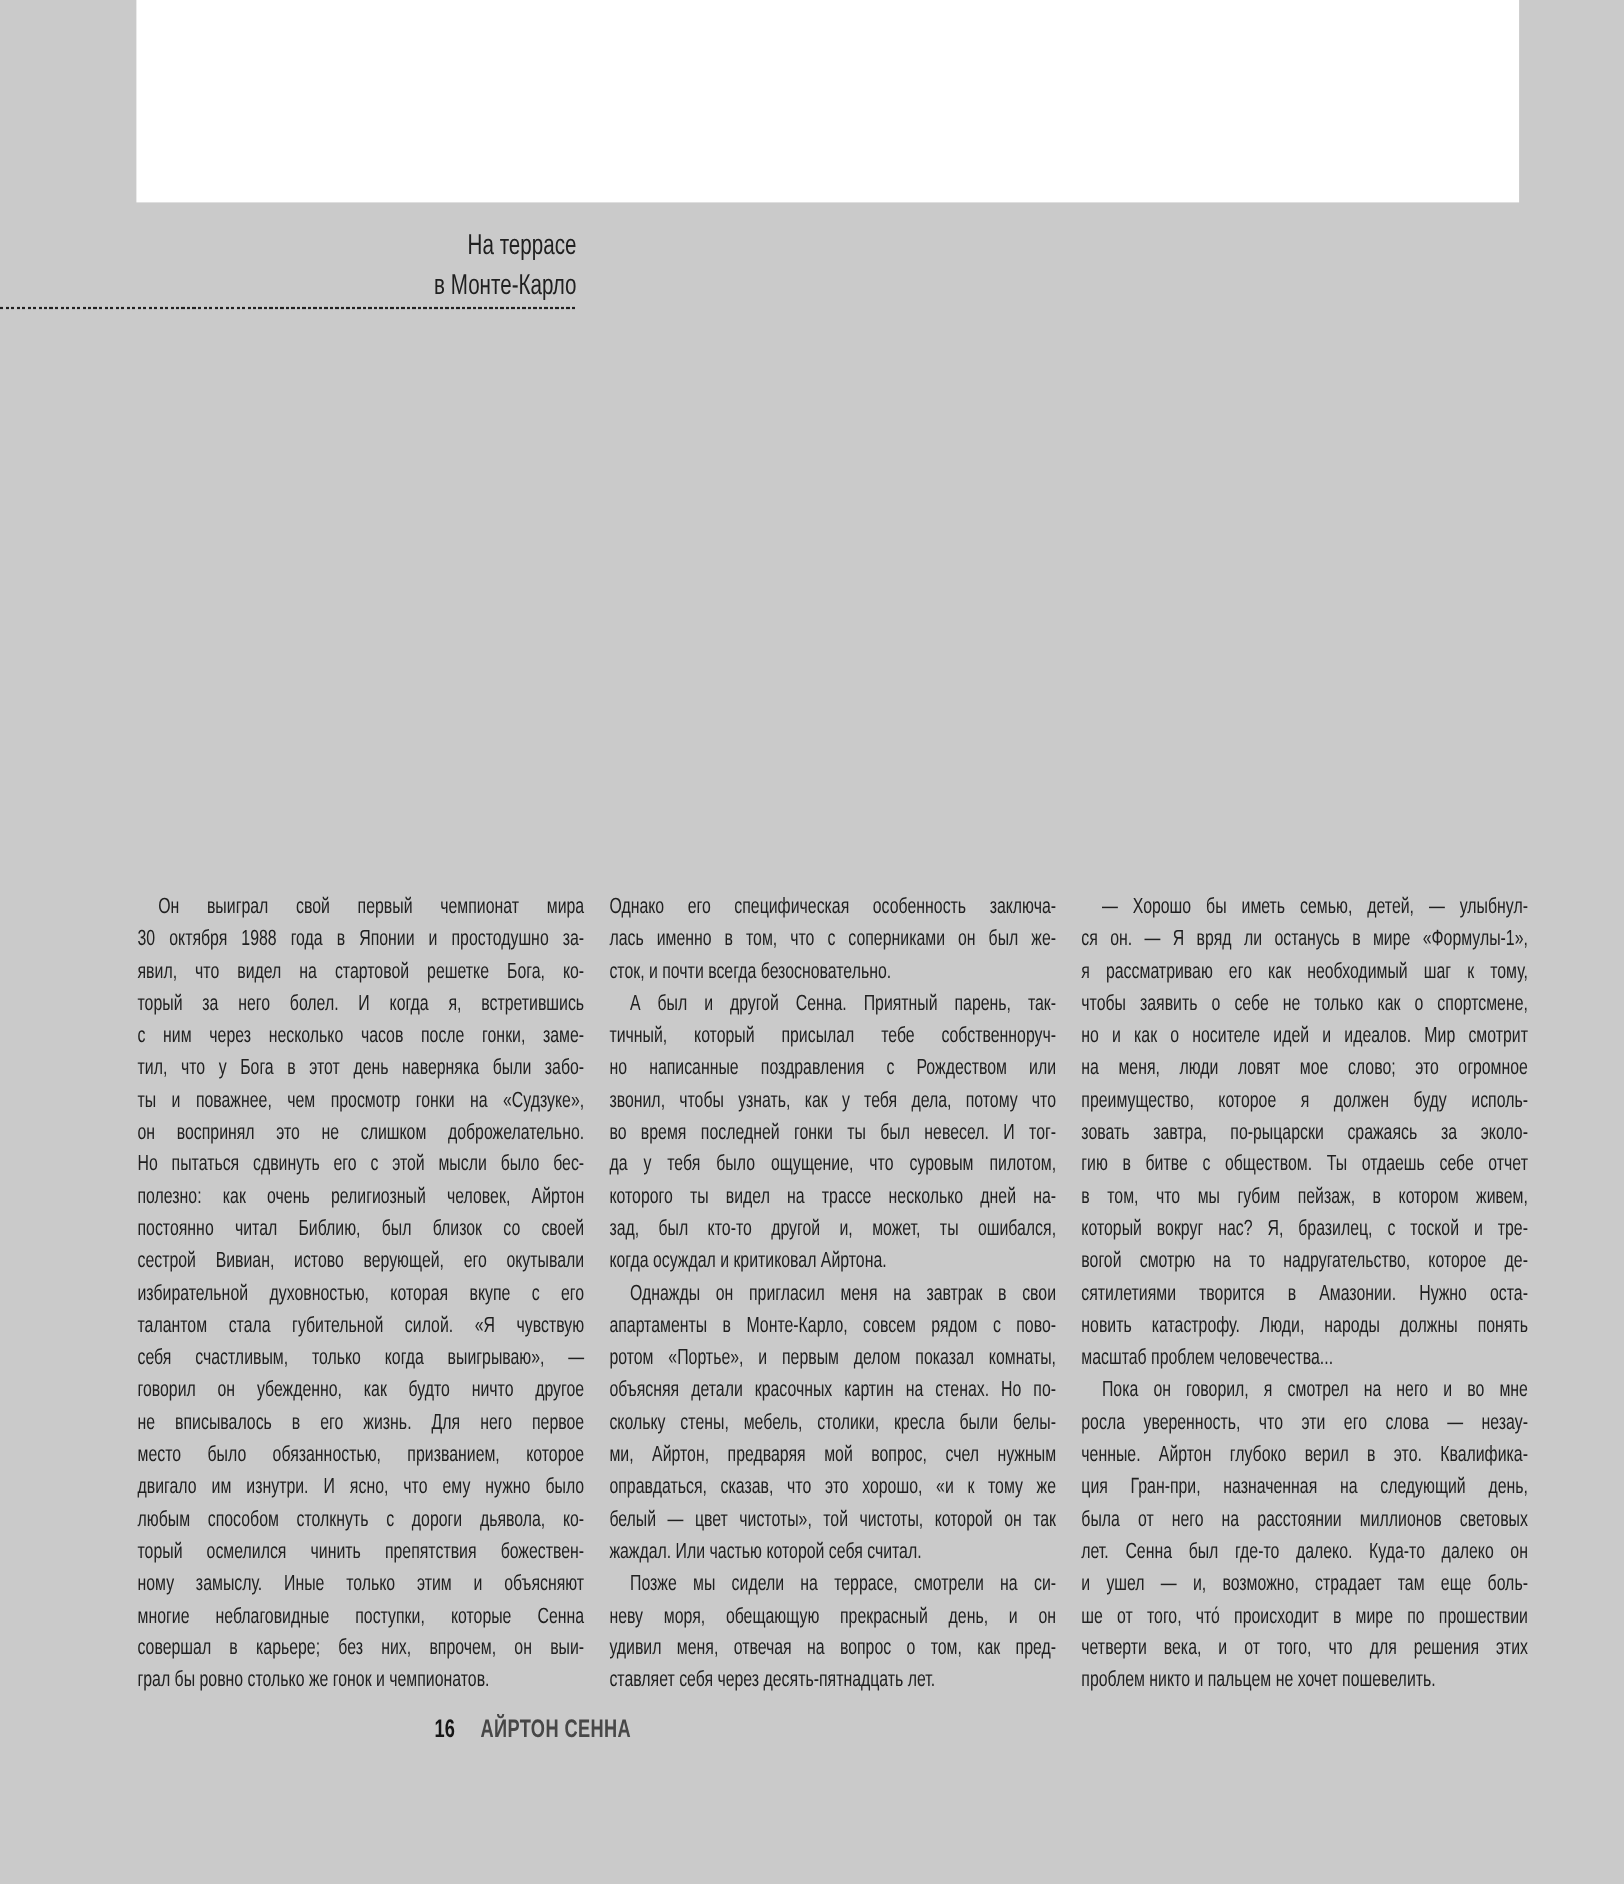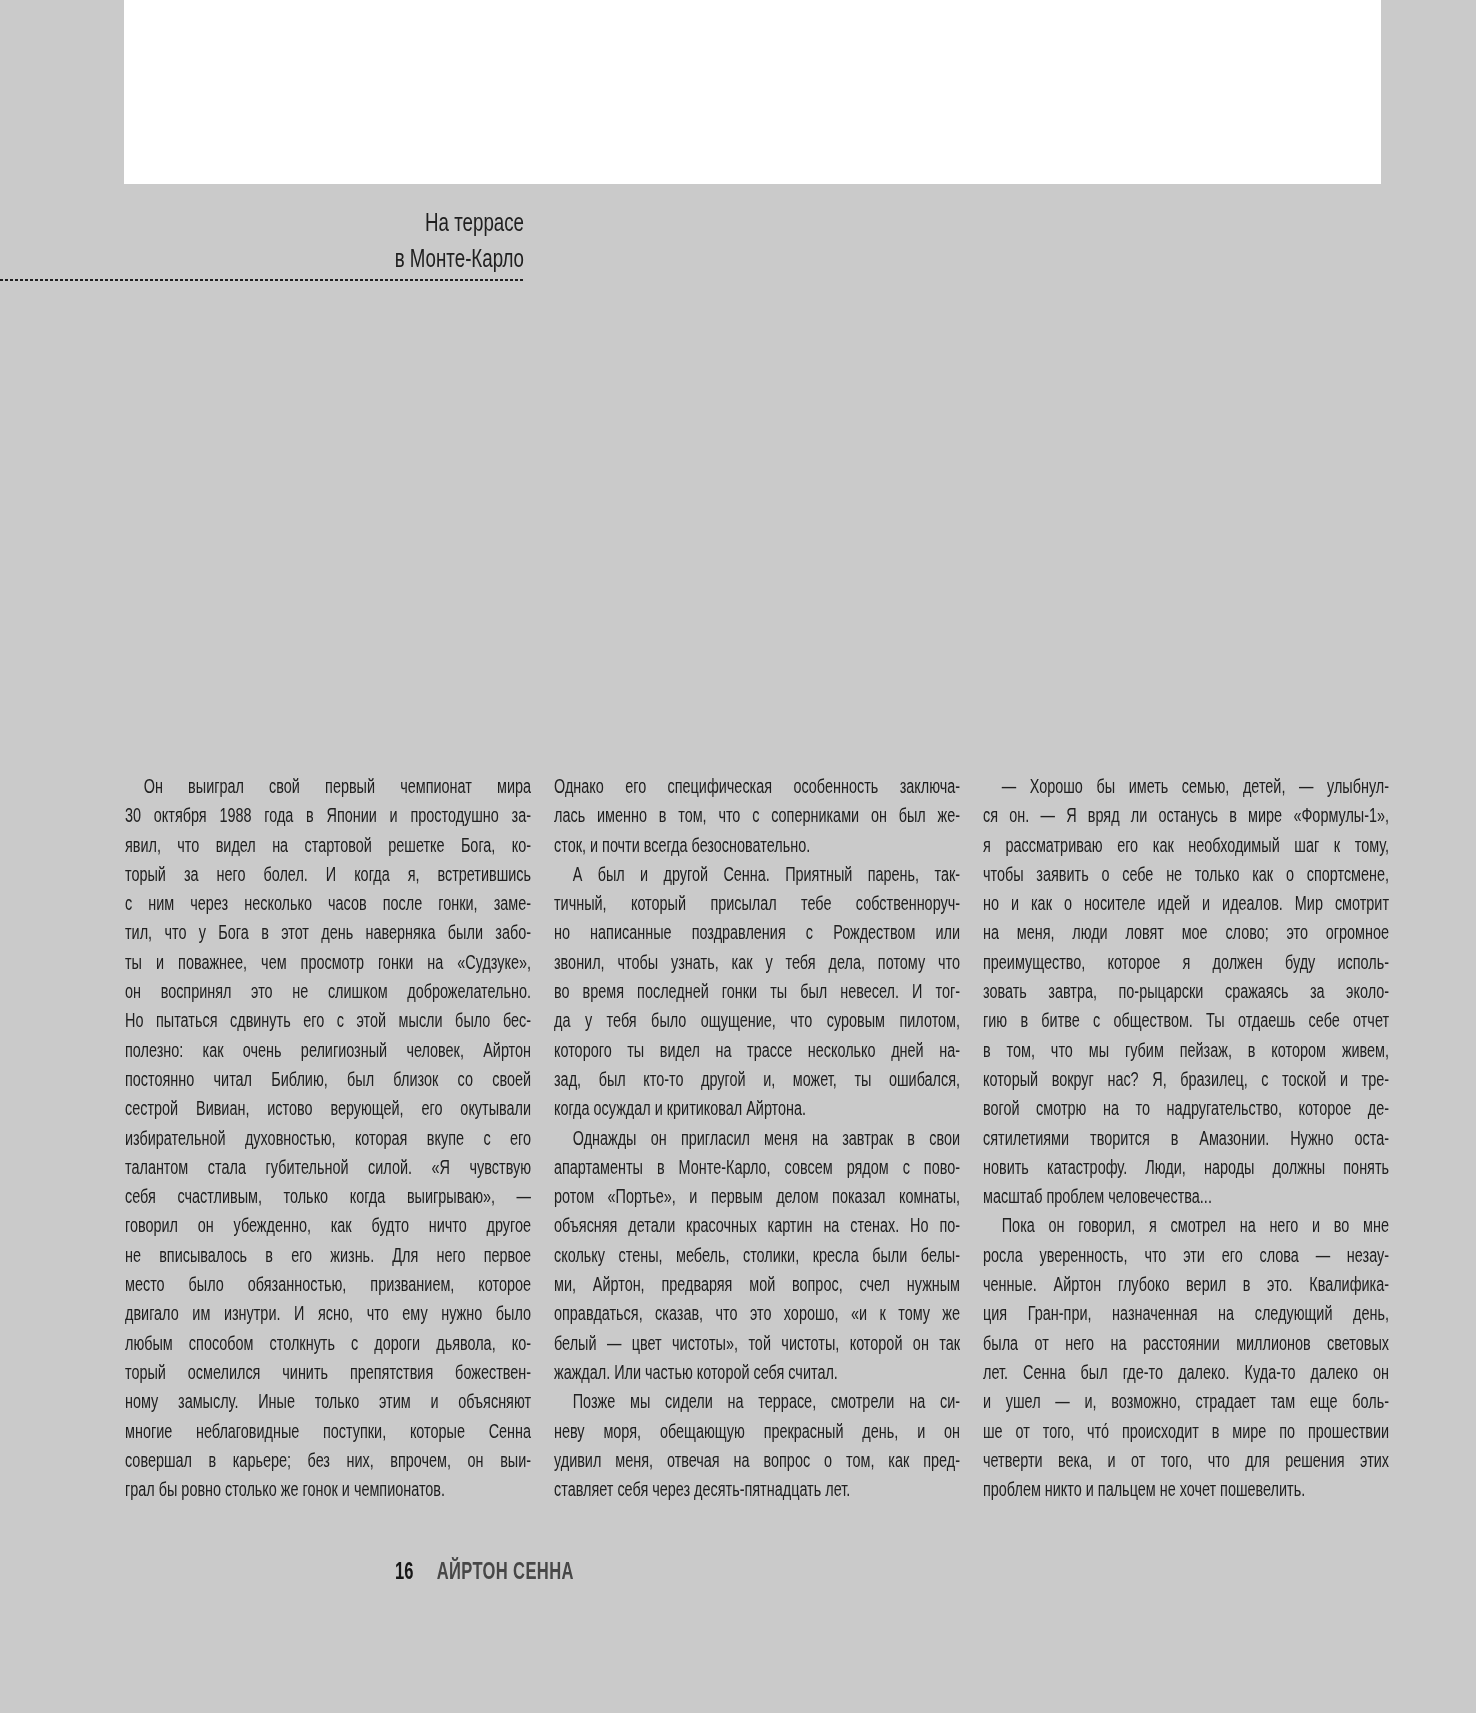--- a/index.html
+++ b/index.html
@@ -19,21 +19,21 @@
   .caption{
     position:absolute;right:952px;top:204px;width:420px;
     transform:scaleX(0.72);transform-origin:100% 0;
     font-size:26px;line-height:36px;text-align:right;color:var(--ink);
     white-space:nowrap;
   }
   .dashed-rule{
     position:absolute;left:0;top:279px;width:524px;height:2px;
     background:repeating-linear-gradient(90deg,var(--ink) 0 3px,transparent 3px 5px);
   }
-  .col{position:absolute;top:772px;width:406px;height:740px;}
+  .col{position:absolute;top:810px;width:406px;height:740px;}
   .col-inner{
     width:563px;transform:scaleX(0.7212);transform-origin:0 0;
     font-size:20px;line-height:29.3px;color:var(--ink);
   }
   #col-1{left:125px}
   #col-2{left:554px}
   #col-3{left:983px}
   .line{text-align:justify;text-align-last:justify;}
   .line.end{text-align-last:left;}
   .line.indent{text-indent:26px;}

